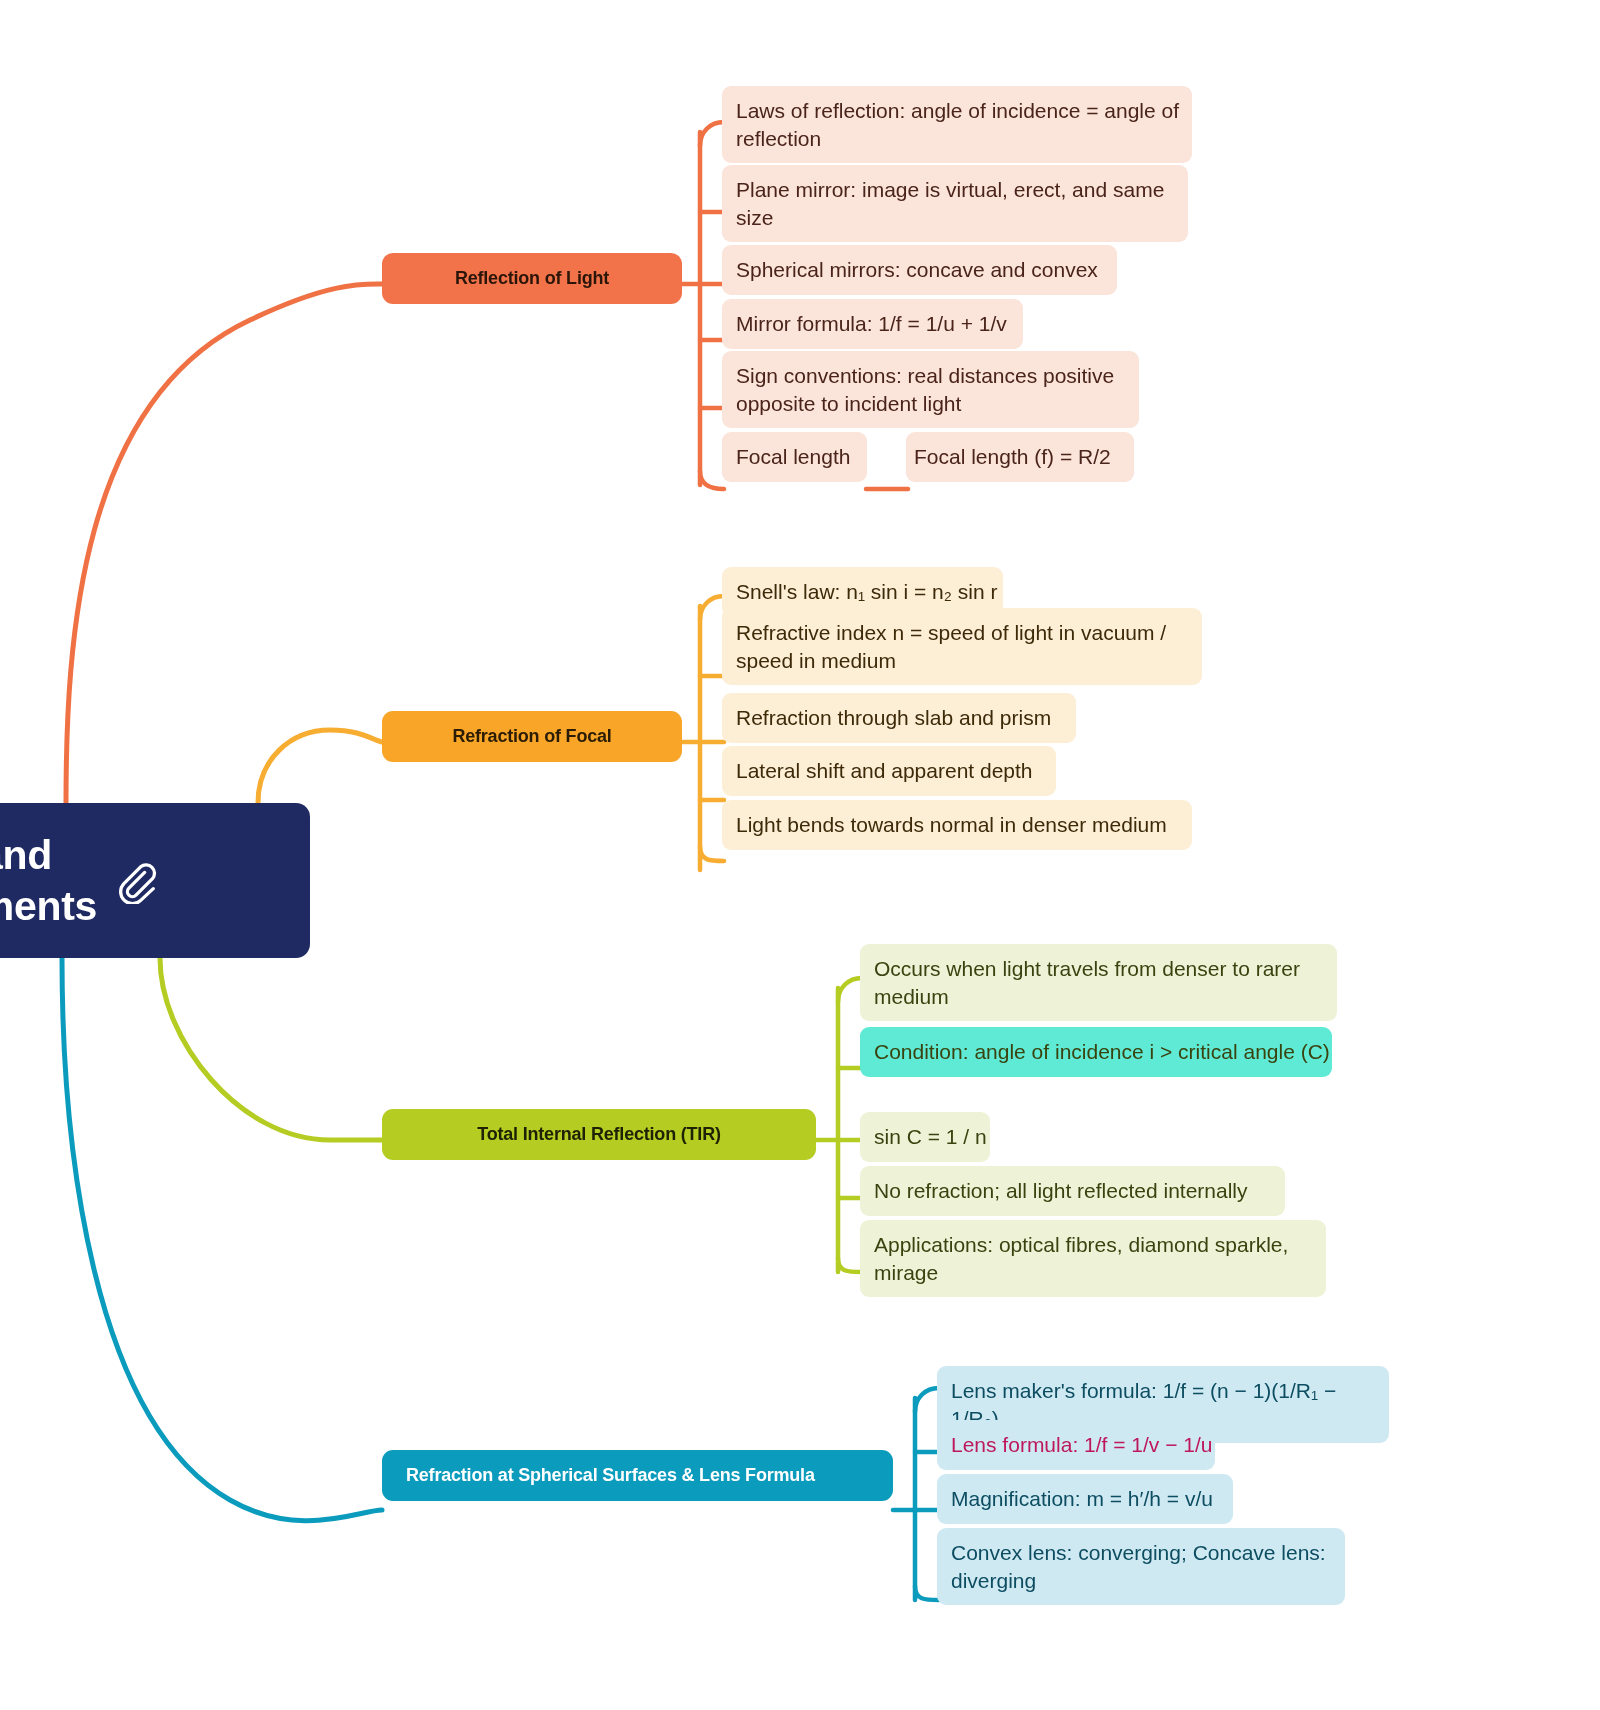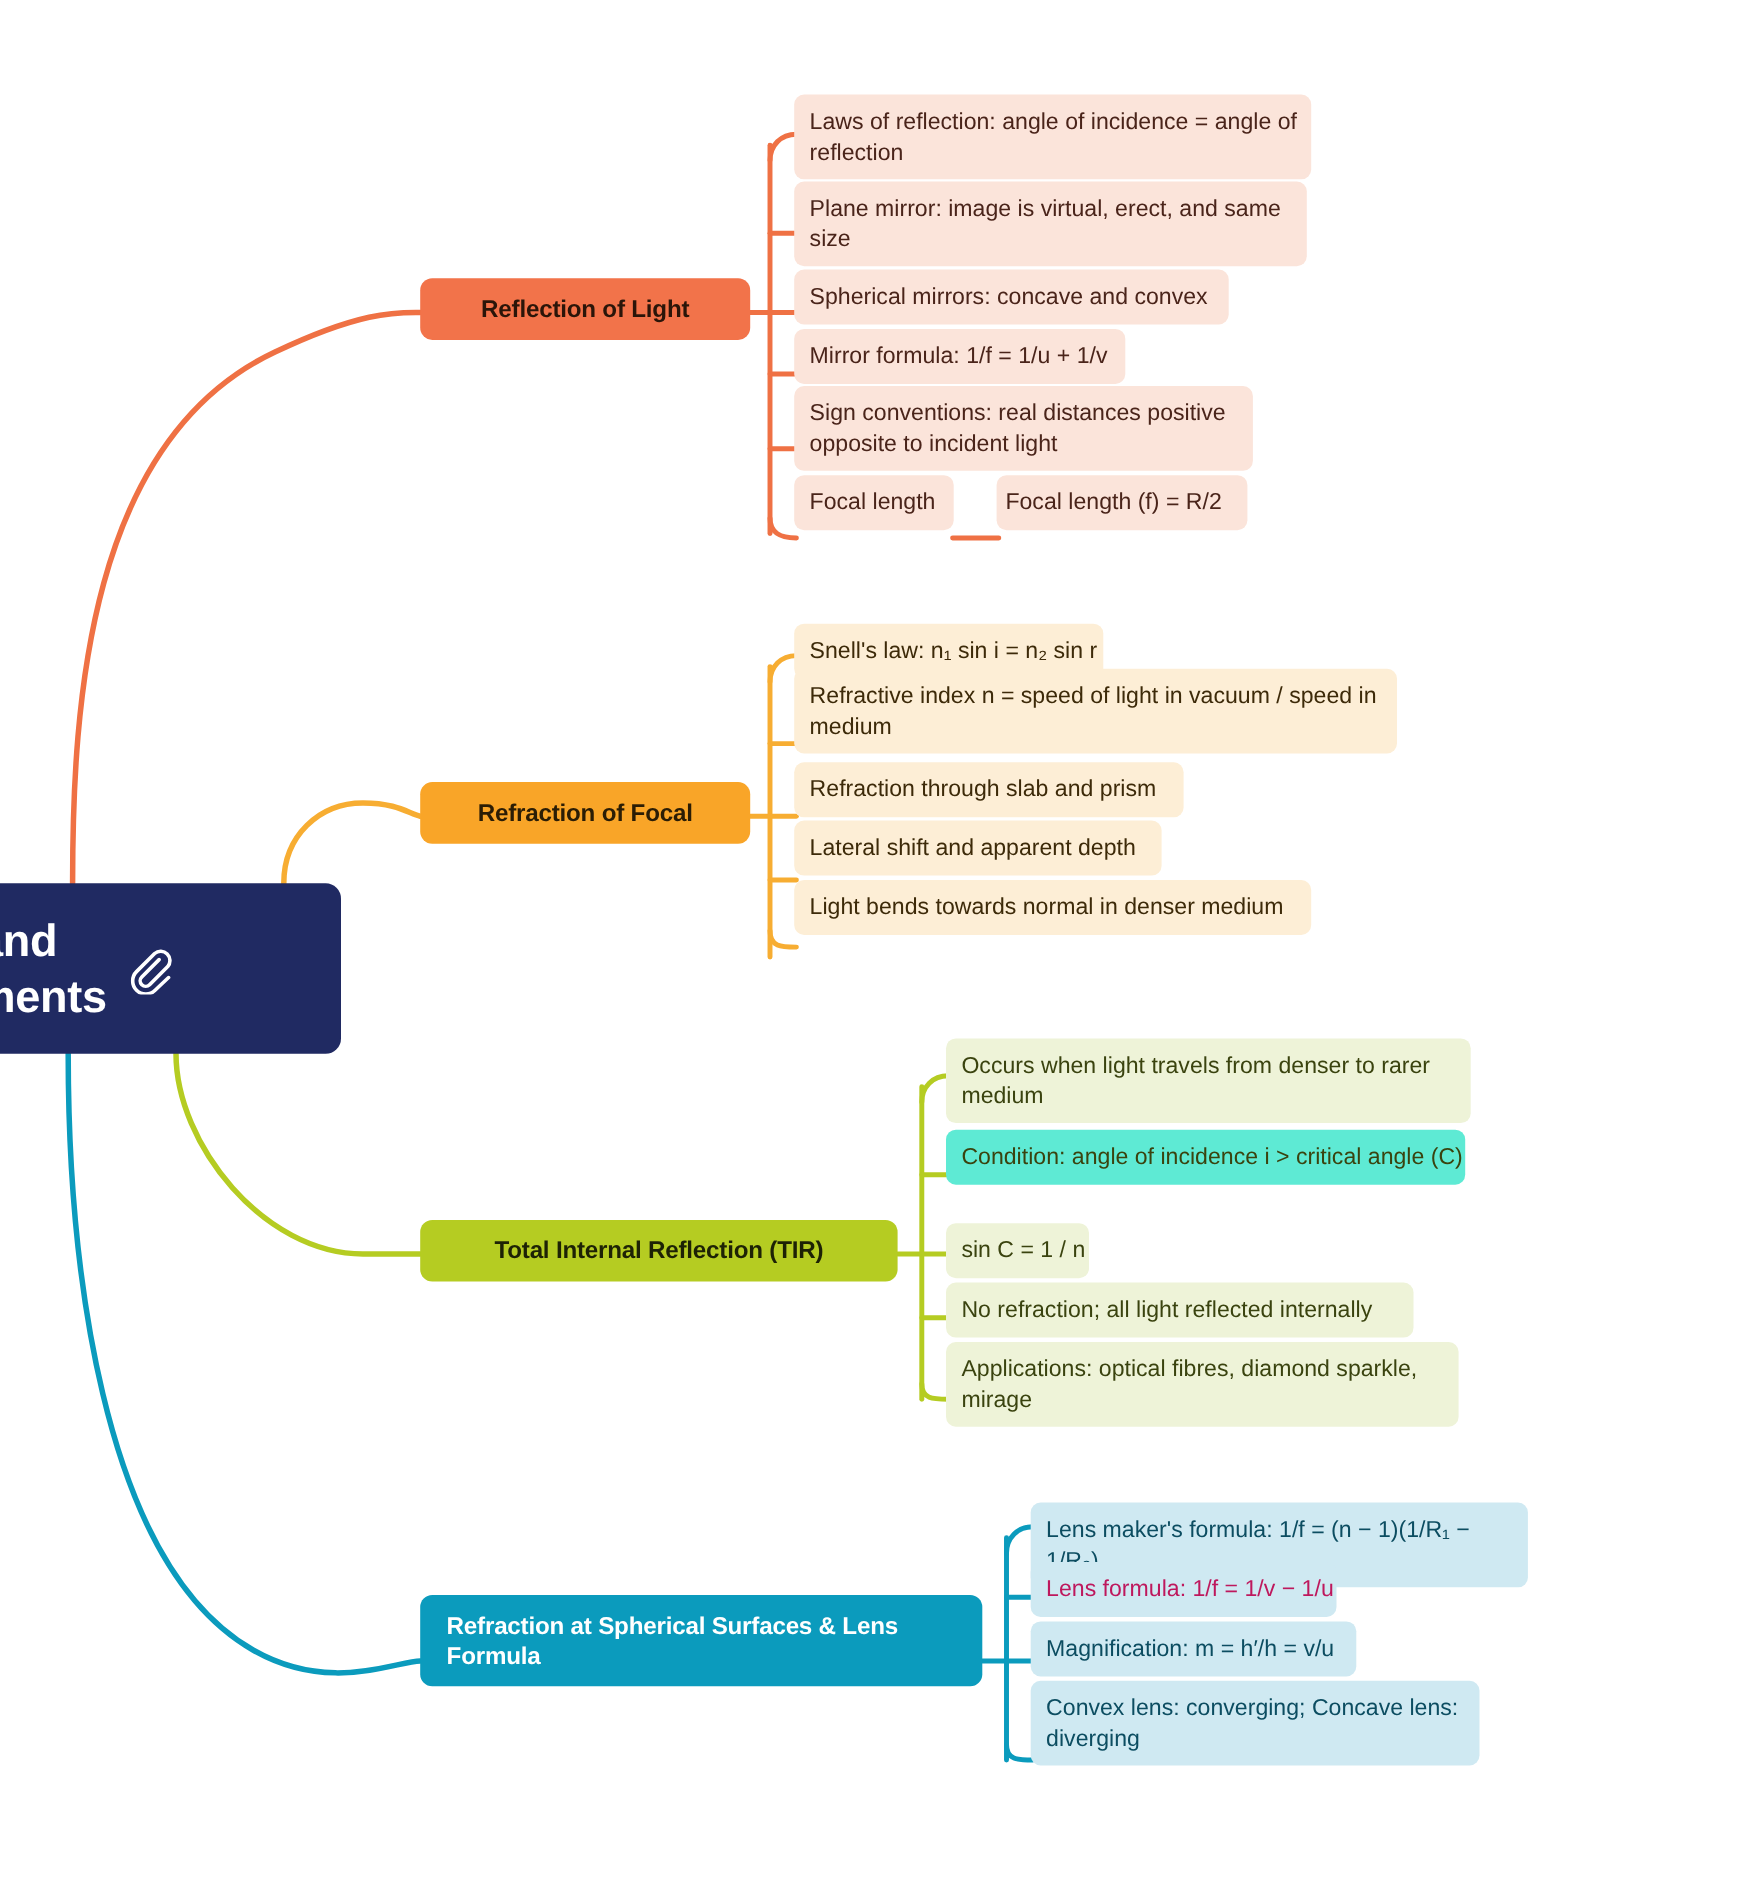--- a/index.html
+++ b/index.html
@@ -46,21 +46,21 @@
   }
   .clip-icon { flex: 0 0 auto; width: 46px; height: 46px; }
 
   
   .branch {
     position: absolute;
     border-radius: 11px;
     display: flex;
     align-items: center;
     padding: 14px 24px;
-    font-size: 22px;
+    font-size: 18px;
     font-weight: 700;
     line-height: 1.25;
     letter-spacing: -0.2px;
   }
 
   
   .leaf {
     position: absolute;
     border-radius: 9px;
     padding: 11px 0 11px 14px;
@@ -160,21 +160,21 @@
     <span>Focal length (f) = R/2</span>
   </div>
 
   <div class="branch" style="left:382px; top:711px; width:300px; background:#f9a528; color:#2b1d05; justify-content:center;">
     <span>Refraction of Focal</span>
   </div>
 
   <div class="leaf" style="left:722px; top:567px; width:281px; background:#fdeed6; color:#3d2a09;">
     <span>Snell's law: n₁ sin i = n₂ sin r</span>
   </div>
-  <div class="leaf" style="left:722px; top:608px; width:548px; background:#fdeed6; color:#3d2a09;">
+  <div class="leaf" style="left:722px; top:608px; width:480px; background:#fdeed6; color:#3d2a09;">
     <span>Refractive index n = speed of light in vacuum / speed in medium</span>
   </div>
   <div class="leaf" style="left:722px; top:693px; width:354px; background:#fdeed6; color:#3d2a09;">
     <span>Refraction through slab and prism</span>
   </div>
   <div class="leaf" style="left:722px; top:746px; width:334px; background:#fdeed6; color:#3d2a09;">
     <span>Lateral shift and apparent depth</span>
   </div>
   <div class="leaf" style="left:722px; top:800px; width:470px; background:#fdeed6; color:#3d2a09;">
     <span>Light bends towards normal in denser medium</span>

